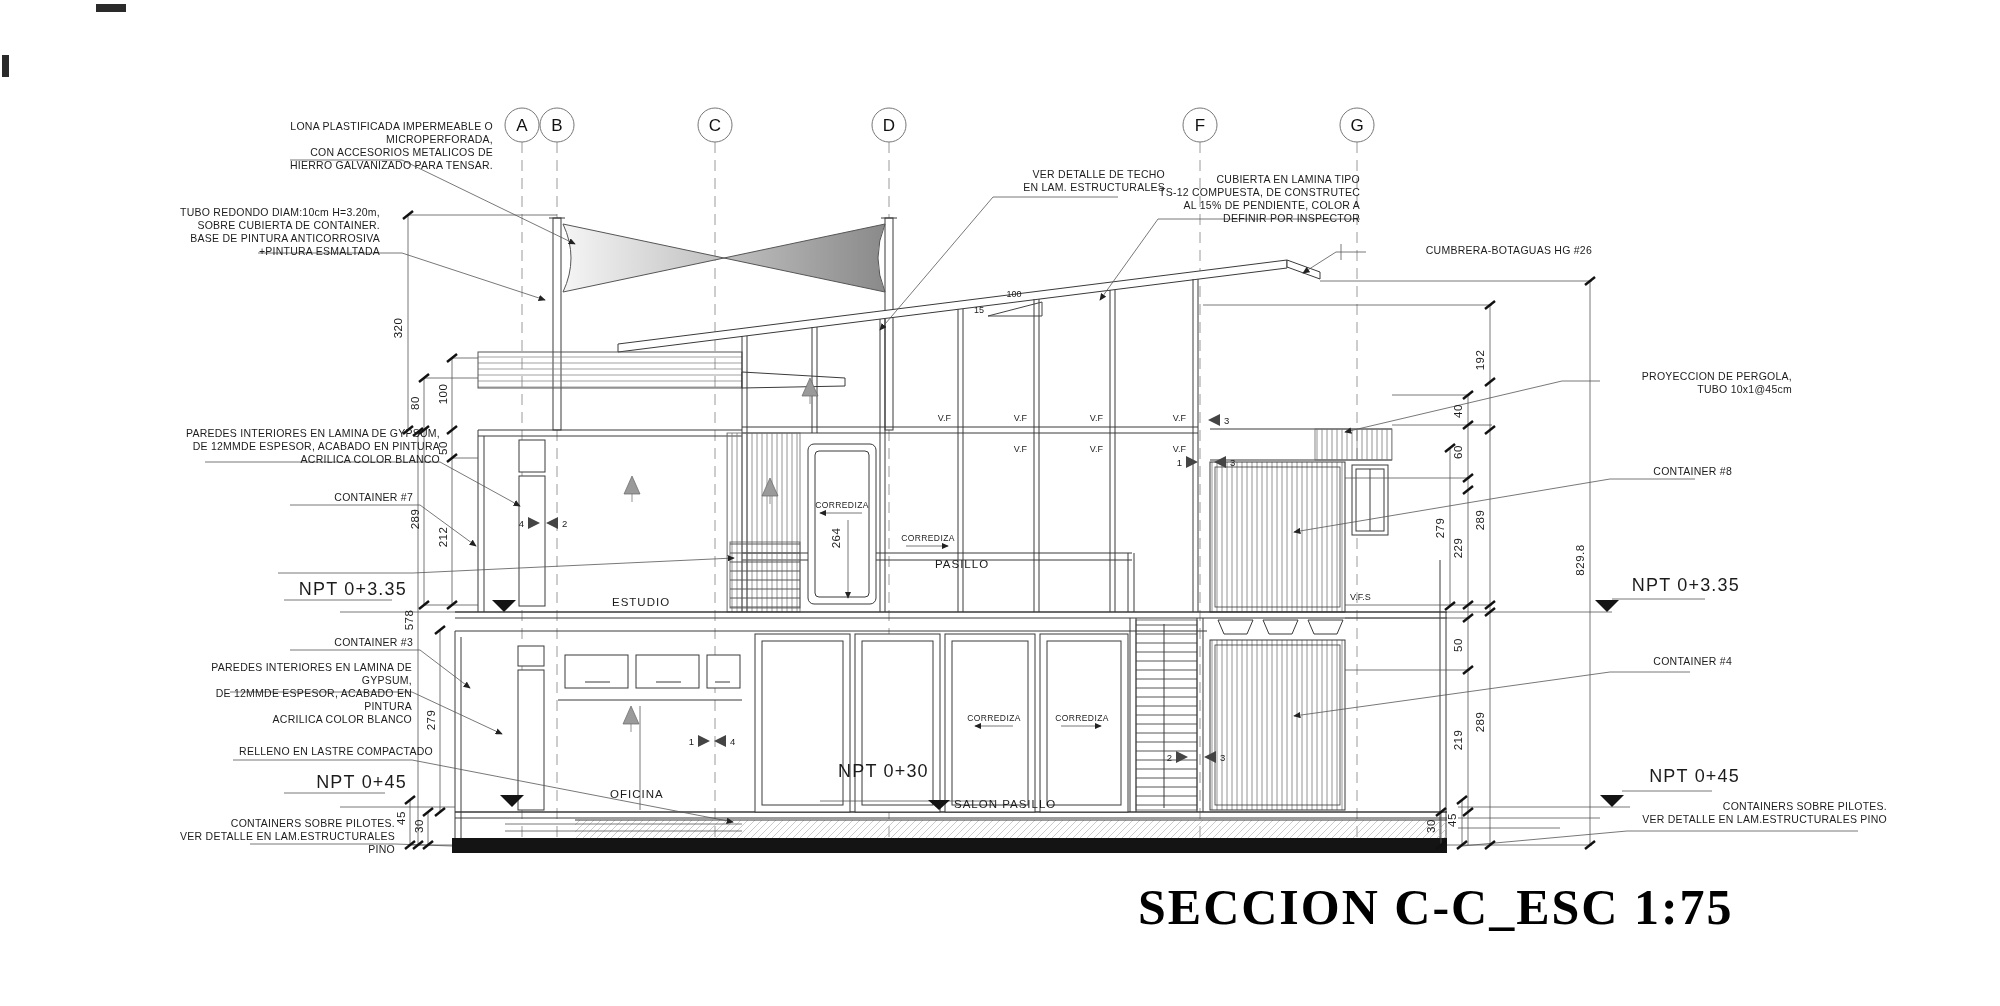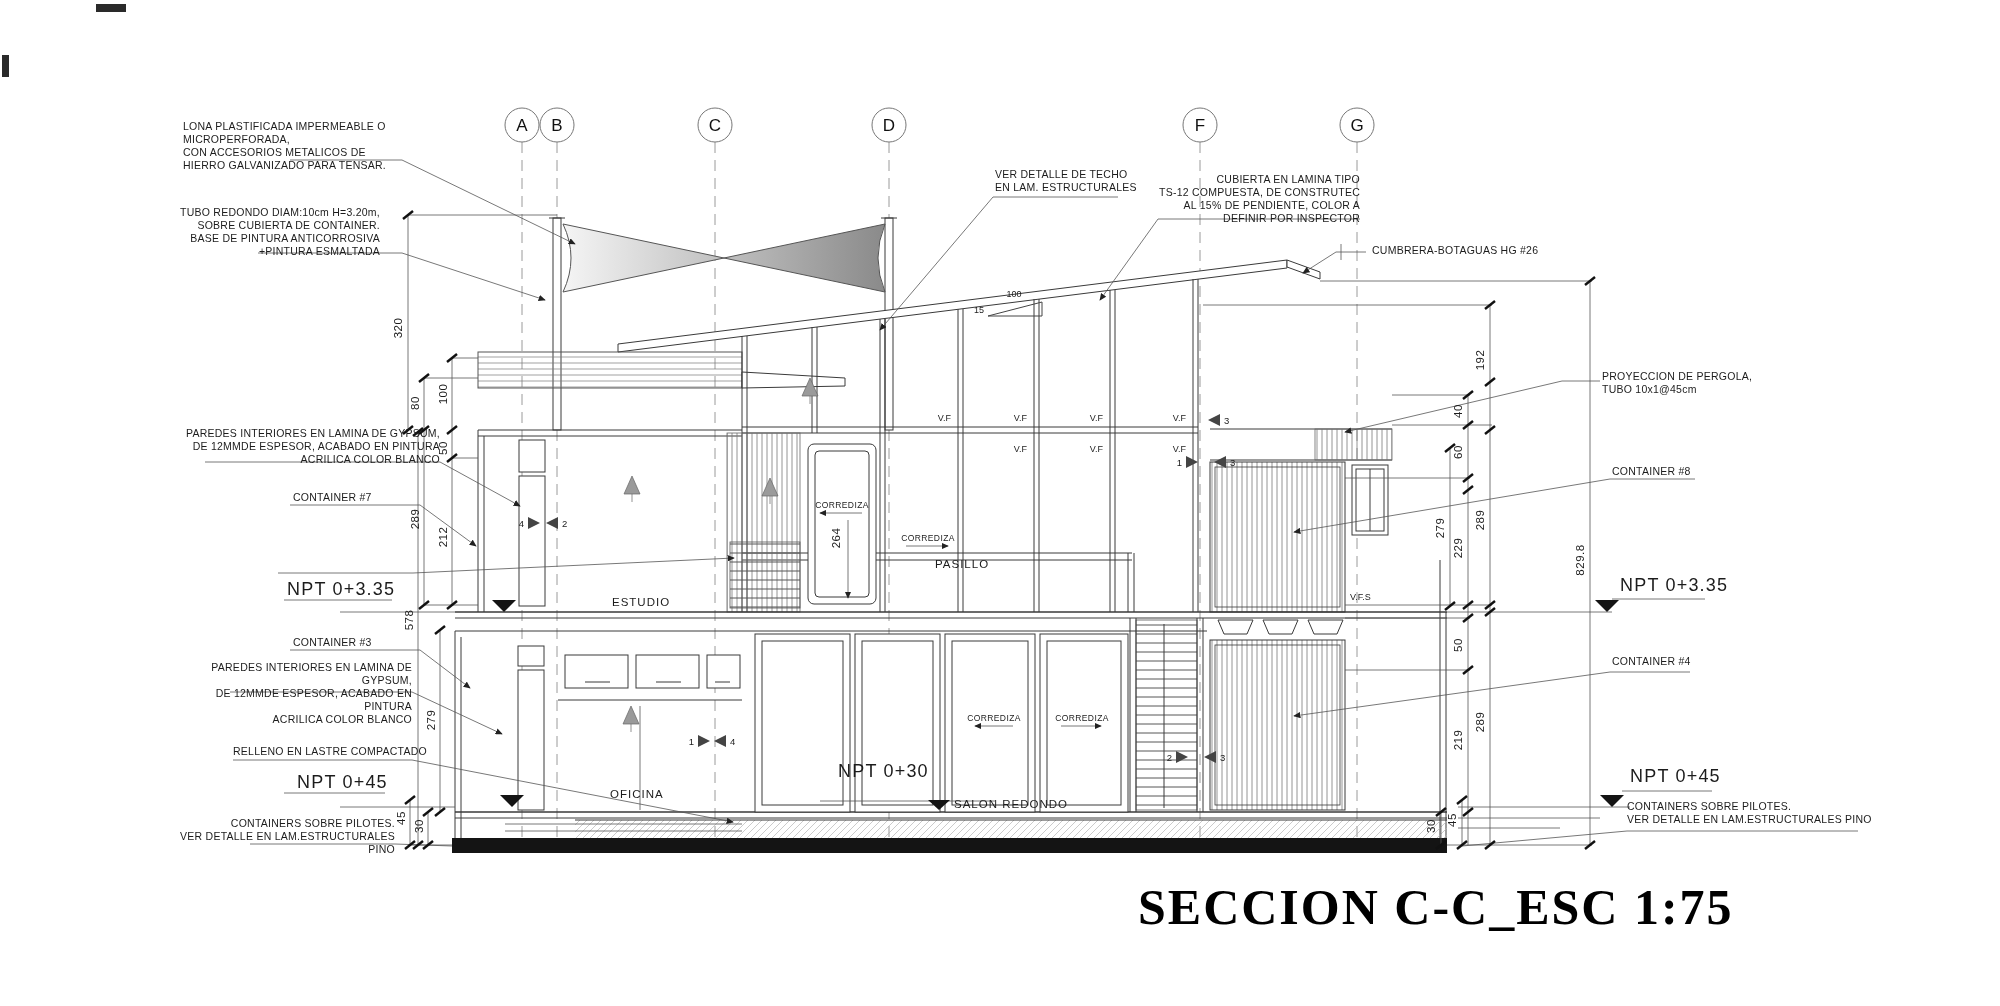--- a/index.html
+++ b/index.html
@@ -1,19 +1,19 @@
 <!DOCTYPE html>
 <html><head>
 <meta charset="utf-8">
 <style>
   html,body{margin:0;padding:0;background:#fff;}
   #sheet{position:relative;width:2000px;height:1006px;background:#fff;overflow:hidden;
          font-family:"Liberation Sans",sans-serif;}
   .ann{position:absolute;font:10.5px/13px "Liberation Sans",sans-serif;color:#1c1c1c;
-       letter-spacing:.25px;white-space:pre-line;}
+       letter-spacing:.25px;white-space:pre-line;text-align:right;}
   .r{text-align:right;}
   .npt{font-size:18px;letter-spacing:1.2px;}
   .room{font-size:11.5px;letter-spacing:1px;}
   #title{position:absolute;left:1138px;top:878px;font-weight:bold;font-size:50px;
          letter-spacing:2px;color:#000;font-family:Liberation Serif, serif;}
   svg{position:absolute;left:0;top:0;}
   .s1{stroke:#3a3a3a;stroke-width:1;fill:none}
   .s2{stroke:#3a3a3a;stroke-width:1.4;fill:none}
   .sd{stroke:#9a9a9a;stroke-width:1;stroke-dasharray:11 7;fill:none}
   .sl{stroke:#555;stroke-width:.8;fill:none}
@@ -452,17 +452,17 @@
 <div class="ann npt" style="left:1620px;top:579px;width:120px">NPT 0+3.35</div>
 <div class="ann" style="left:1612px;top:655px;width:120px">CONTAINER #4</div>
 <div class="ann npt" style="left:1630px;top:770px;width:110px">NPT 0+45</div>
 <div class="ann" style="left:1627px;top:800px;width:260px">CONTAINERS SOBRE PILOTES.
 VER DETALLE EN LAM.ESTRUCTURALES PINO</div>
 
 <div class="ann room" style="left:612px;top:596px">ESTUDIO</div>
 <div class="ann room" style="left:935px;top:558px">PASILLO</div>
 <div class="ann room" style="left:610px;top:788px">OFICINA</div>
 <div class="ann npt" style="left:838px;top:765px">NPT 0+30</div>
-<div class="ann room" style="left:954px;top:798px">SALON REDONDO</div>
+<div class="ann room" style="left:954px;top:798px">SALON PASILLO</div>
 
 <div id="title">SECCION C-C_ESC 1:75</div>
 
 </div>
 
 </body></html>

